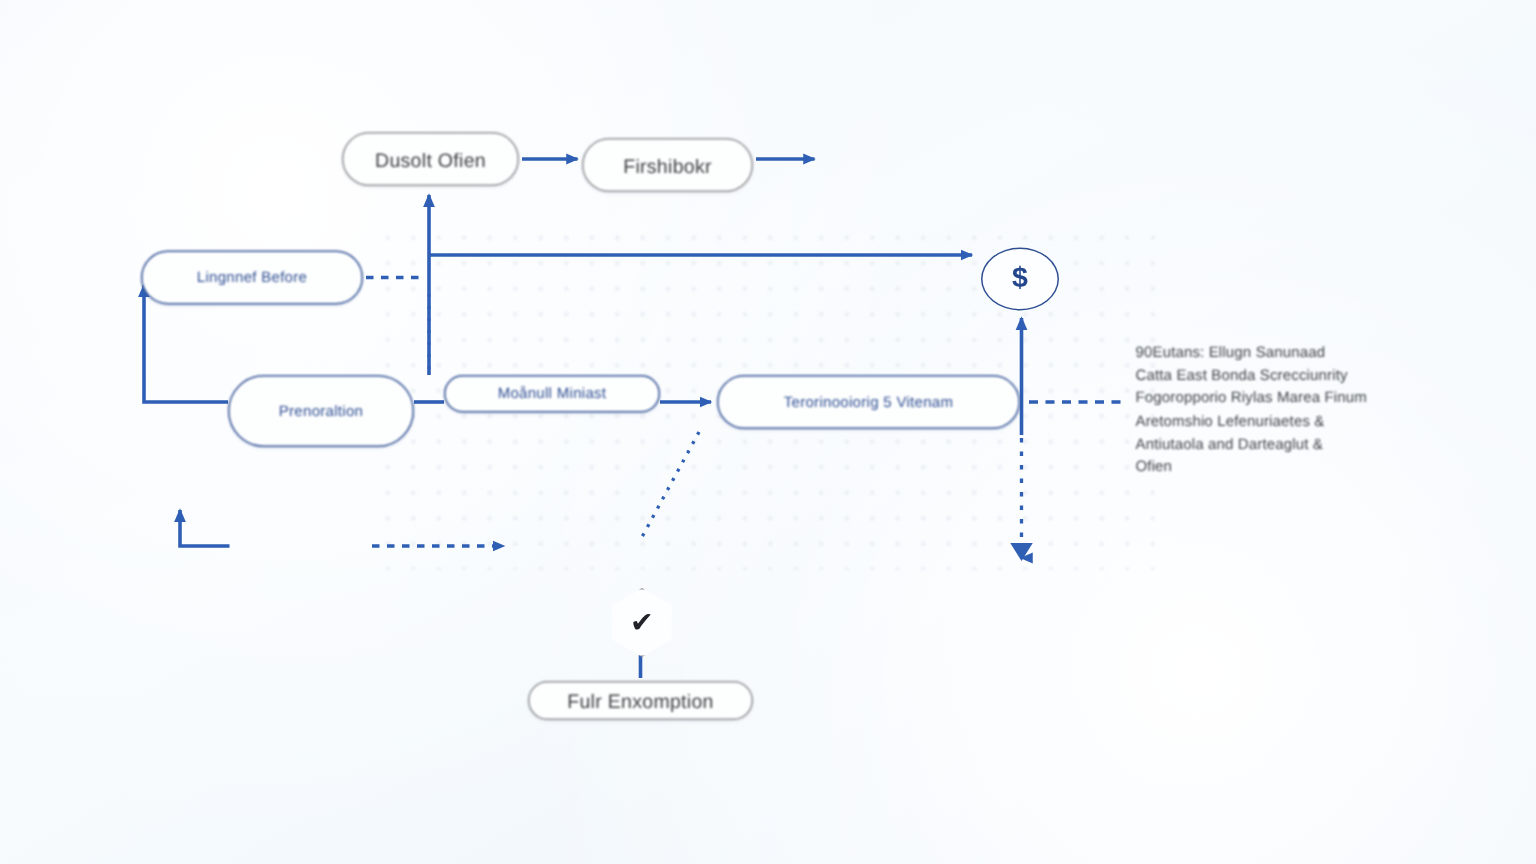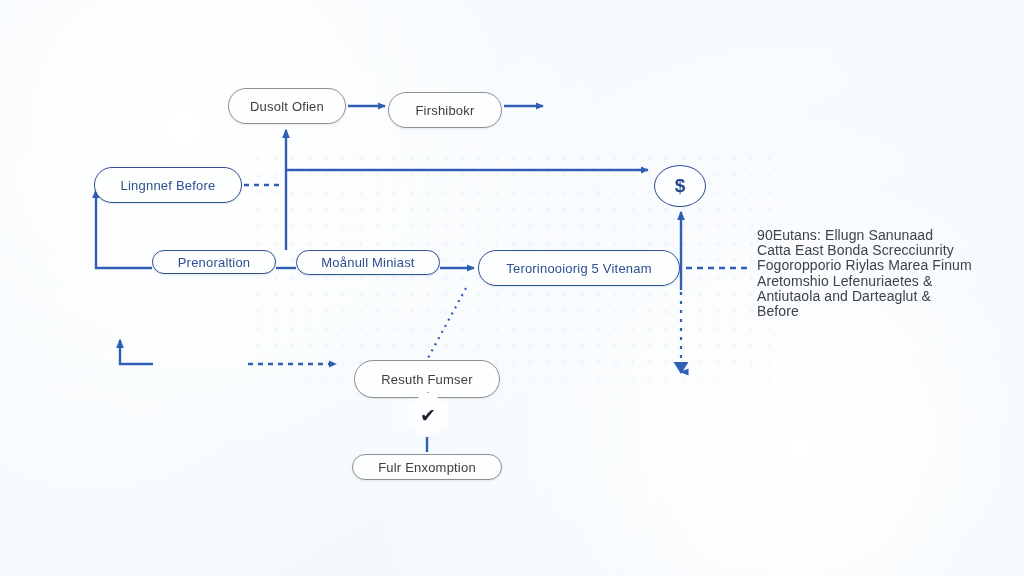--- a/index.html
+++ b/index.html
@@ -58,21 +58,21 @@
   }
   .node.gray {
     border: 1.6px solid #8d8f93;
     color: #3b3d40;
     font-size: 13px;
     box-shadow: 0 1px 2px rgba(60,70,90,0.10);
   }
   .node.blue {
     border: 1.7px solid #2f4f93;
     color: #2f4f93;
-    font-size: 13px;
+    font-size: 10px;
     box-shadow: 0 1px 2px rgba(45,70,140,0.12);
   }
   .ellipse-node {
     position: absolute;
     display: flex;
     align-items: center;
     justify-content: center;
     box-sizing: border-box;
     background: #fdfeff;
     border: 1.7px solid #2f4f93;
@@ -95,21 +95,21 @@
     color: #20242a;
     font-size: 19px;
     filter: blur(0.4px);
   }
   #annotation {
     position: absolute;
     left: 757px;
     top: 228px;
     width: 185px;
     color: #3e4348;
-    font-size: 14px;
+    font-size: 10px;
     line-height: 15.2px;
     letter-spacing: 0.1px;
     filter: blur(0.6px);
   }
   #annotation div { white-space: nowrap; }
 </style>
 </head>
 <body>
 
 <div id="canvas">
@@ -182,51 +182,48 @@
 
   <div class="node gray" style="left:388px; top:74px; width:114px; height:36px;margin-top:18px;">
     <span>Firshibokr</span>
   </div>
 
 
   <div class="node blue" style="left:94px; top:167px; width:148px; height:36px;">
     <span>Lingnnef Before</span>
   </div>
 
-  <div class="node blue" style="left:152px; top:250px; width:124px; height:24px;">
+  <div class="node blue" style="left:152px; top:250px; width:124px; height:48px;">
     <span>Prenoraltion</span>
   </div>
 
   <div class="node blue" style="left:296px; top:250px; width:144px; height:25px;">
     <span>Moånull Miniast</span>
   </div>
 
   <div class="node blue" style="left:478px; top:250px; width:202px; height:36px;">
     <span>Terorinooiorig 5 Vitenam</span>
   </div>
 
 
-  <div class="node gray" style="left:354px; top:360px; width:146px; height:38px;">
-    <span>Resuth Fumser</span>
-  </div>
 
   <div class="node gray" style="left:352px; top:454px; width:150px; height:26px;">
     <span>Fulr Enxomption</span>
   </div>
 
   <div class="ellipse-node" style="left:654px; top:165px; width:52px; height:42px;">
     <span>$</span>
   </div>
 
   <div class="hex-badge" style="left:405px; top:392px;">
     <span>✔</span>
   </div>
 
   <div id="annotation">
     <div>90Eutans: Ellugn Sanunaad</div>
     <div>Catta East Bonda Screcciunrity</div>
     <div>Fogoropporio Riylas Marea Finum</div>
     <div>Aretomshio Lefenuriaetes &amp;</div>
     <div>Antiutaola and Darteaglut &amp;</div>
-    <div>Before</div>
+    <div>Ofien</div>
   </div>
 
 </div>
 
 </body></html>

